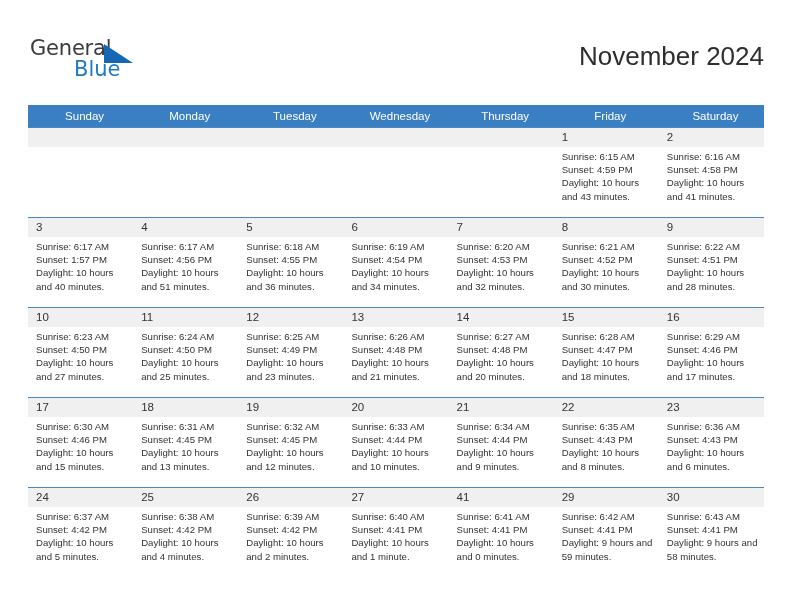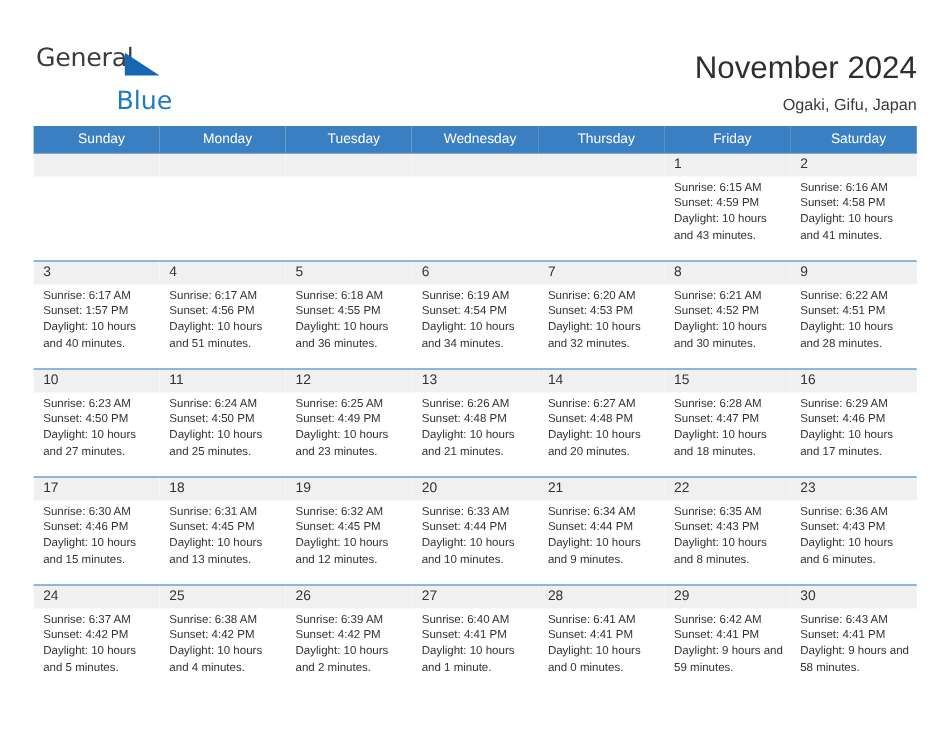--- a/index.html
+++ b/index.html
@@ -49,27 +49,26 @@
     position: absolute;
     left: 74px;
     top: 8px;
     width: 0;
     height: 0;
     border-left: 29px solid #1567b5;
     border-top: 19px solid transparent;
   }
   .logo-blue {
     position: absolute;
-    left: 67px;
+    left: 44px;
     top: 21px;
     font-size: 21px;
     color: #1e7ac4;
     font-family: "DejaVu Sans", sans-serif;
     font-weight: 400;
-    margin-top: 15px;
   }
   .title-block {
     position: absolute;
     right: 0;
     top: 0;
     text-align: right;
   }
   .cal-title {
     font-size: 26px;
     color: #2e2e2e;
@@ -141,21 +140,20 @@
   <div class="header">
 
     <div class="logo">
       <span class="logo-general">General</span>
       <span class="logo-tri"></span>
       <span class="logo-blue">Blue</span>
     </div>
 
     <div class="title-block">
       <div class="cal-title">November 2024</div>
-      <div class="cal-subtitle">Ogaki, Gifu, Japan</div>
     </div>
 
   </div>
 
   <table class="calendar">
     <thead>
       <tr id="weekday-row">
           <th>Sunday</th>
           <th>Monday</th>
           <th>Tuesday</th>
@@ -425,21 +423,21 @@
           </td>
           <td>
             <div class="daynum">27</div>
             <div class="cell-body">
               <div class="line">Sunrise: 6:40 AM</div>
               <div class="line">Sunset: 4:41 PM</div>
               <div class="line">Daylight: 10 hours and 1 minute.</div>
             </div>
           </td>
           <td>
-            <div class="daynum">28</div>
+            <div class="daynum">41</div>
             <div class="cell-body">
               <div class="line">Sunrise: 6:41 AM</div>
               <div class="line">Sunset: 4:41 PM</div>
               <div class="line">Daylight: 10 hours and 0 minutes.</div>
             </div>
           </td>
           <td>
             <div class="daynum">29</div>
             <div class="cell-body">
               <div class="line">Sunrise: 6:42 AM</div>

